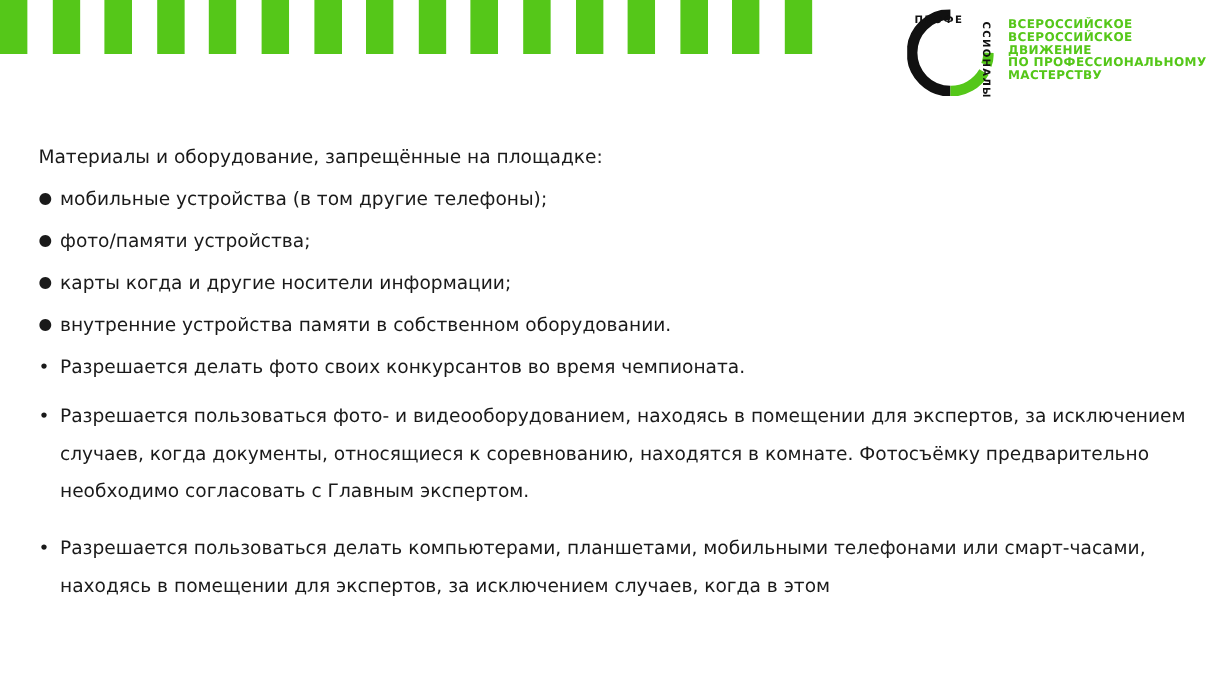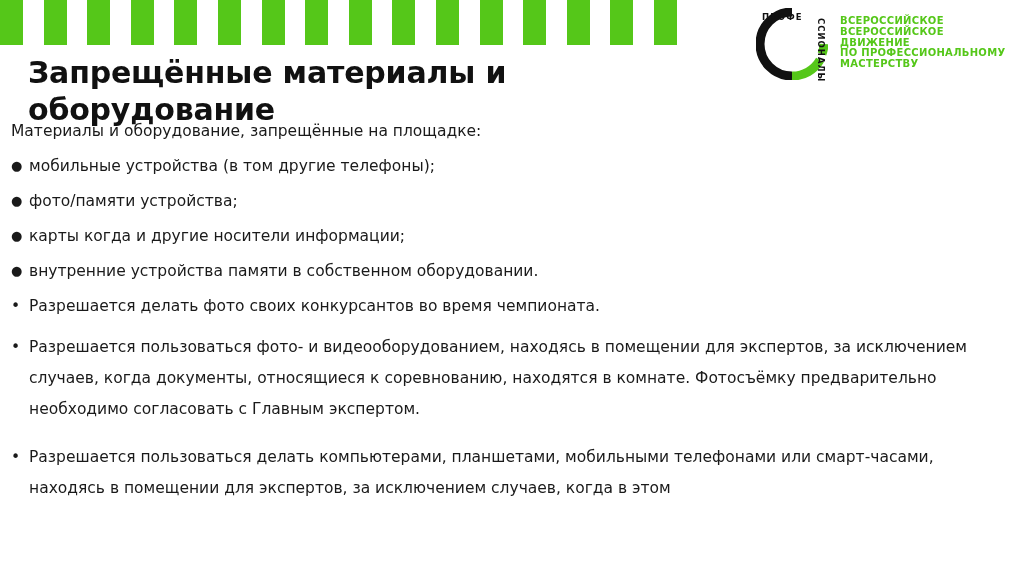--- a/index.html
+++ b/index.html
@@ -97,21 +97,21 @@
     width: 700px;
     font-size: 30px;
     font-weight: bold;
     color: #111111;
     line-height: 37px;
     letter-spacing: -0.2px;
   }
   
   .body-text {
     position: absolute;
-    left: 11px;
+    left: 32px;
     top: 122px;
     width: 960px;
     font-size: 15.5px;
     color: #1a1a1a;
     line-height: 18px;
   }
   .para {
     margin: 0 0 17px 0;
   }
   .bullet-row {
@@ -219,21 +219,20 @@
     <div class="logo-word-vert">ССИОНАЛЫ</div>
     <div class="logo-text">
       <div>ВСЕРОССИЙСКОЕ</div>
       <div>ВСЕРОССИЙСКОЕ</div>
       <div>ДВИЖЕНИЕ</div>
       <div>ПО ПРОФЕССИОНАЛЬНОМУ</div>
       <div>МАСТЕРСТВУ</div>
     </div>
   </div>
 
-  <div class="title">Запрещённые материалы и оборудование</div>
 
   <div class="body-text">
 
     <p class="para">Материалы и оборудование, запрещённые на площадке:</p>
 
     <div class="bullet-row">
       <span class="bullet-dot">●</span>
       <span class="bullet-text">мобильные устройства (в том другие телефоны);</span>
     </div>
     <div class="bullet-row">

